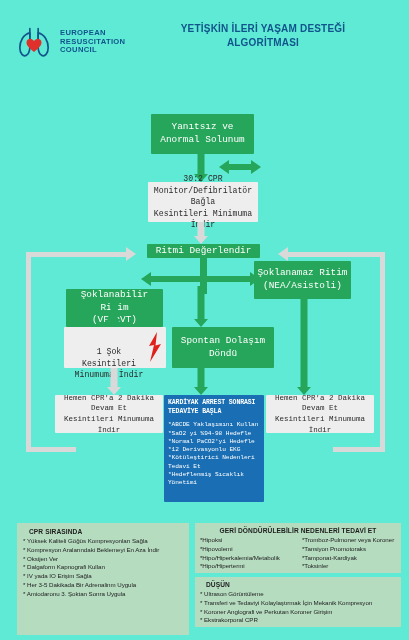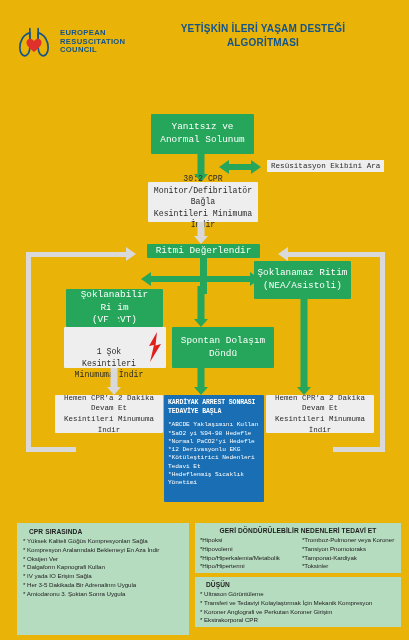--- a/index.html
+++ b/index.html
@@ -2,21 +2,21 @@
 <html><head>
 <meta charset="utf-8">
 <style>
   * { box-sizing: border-box; margin: 0; padding: 0; }
   html, body {
     width: 409px; height: 640px;
     background: #ffffff;
     font-family: "Liberation Sans", sans-serif;
     overflow: hidden;
   }
-  #page { position: relative; width: 409px; height: 640px; background:#eab308; }
+  #page { position: relative; width: 409px; height: 640px; background:#5eead4; }
 
   
   .header { position:absolute; left:0; top:0; width:409px; height:92px; }
   .logo-wrap { position:absolute; left:14px; top:22px; display:flex; align-items:center; gap:6px; }
   .logo-mark { width:40px; height:40px; }
   .logo-text { display:flex; flex-direction:column; line-height:1.12; }
   .logo-text span {
     font-size:7.6px; font-weight:bold; color:#12548c; letter-spacing:0.35px;
     font-family:"Liberation Sans", sans-serif;
   }
@@ -127,21 +127,20 @@
     <div class="arrow-v g" style="left:194px; top:62px; width:14px; height:28px;">
       <div class="shaft" style="height:21px;"></div>
         <div class="head"></div>
     </div>
 
     <div class="dbl-arrow" style="left:219px; top:68px; width:42px;">
       <div class="lh"></div>
         <div class="bar"></div>
         <div class="rh"></div>
     </div>
-    <div class="tag-label" style="left:267px; top:68px;"><span>Resüsitasyon Ekibini Ara</span></div>
 
     <div class="box box-grey" style="left:148px; top:90px; width:110px; height:40px;">
       <div class="ml">30:2 CPR<br>Monitor/Defibrilatör Bağla<br>Kesintileri Minimuma İndir</div>
     </div>
 
     <div class="arrow-v s" style="left:194px; top:130px; width:14px; height:22px;">
       <div class="shaft" style="height:15px;"></div>
         <div class="head"></div>
     </div>
 

